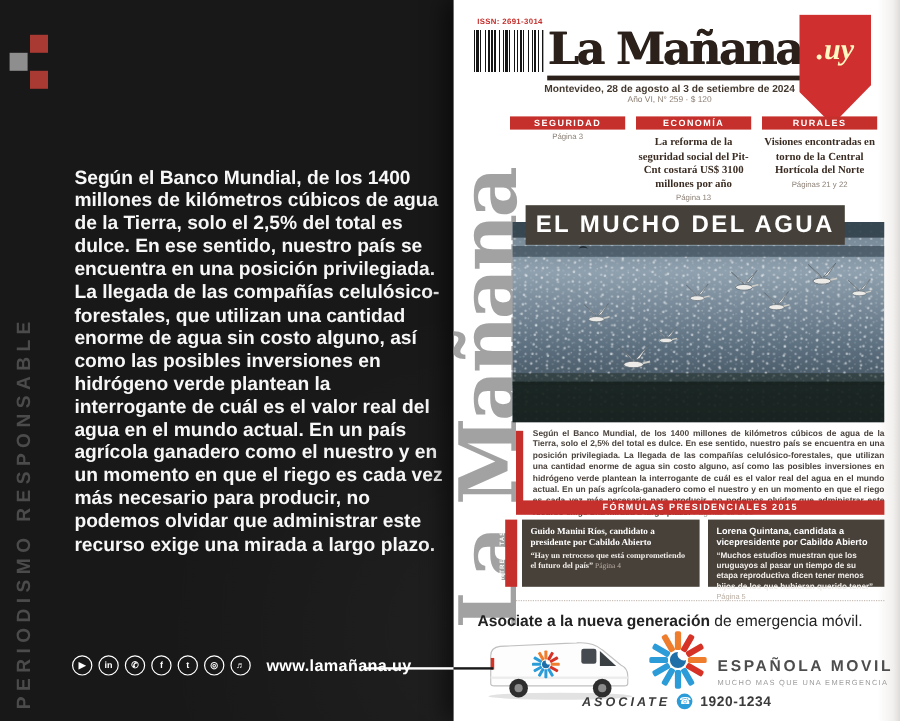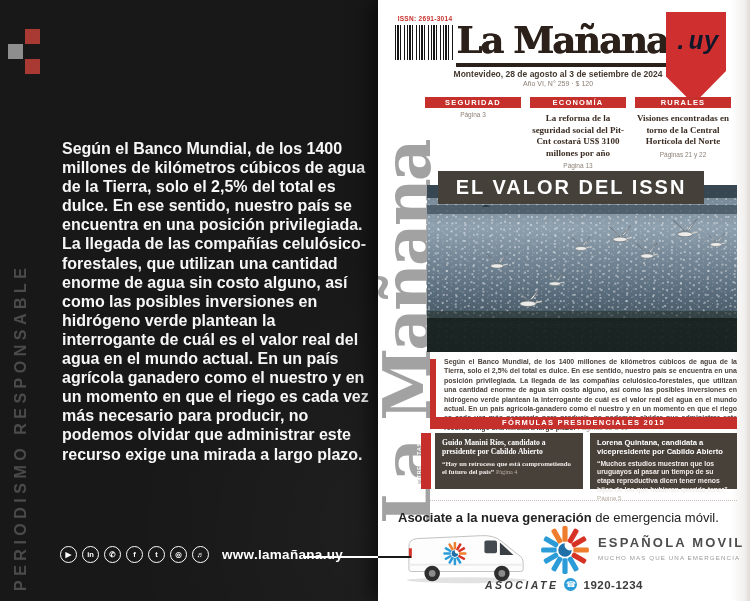--- a/index.html
+++ b/index.html
@@ -64,22 +64,22 @@
     left:78px; top:18px; width:212px; text-align:center;
     font-family:"DejaVu Serif", serif; font-weight:bold; font-size:37px; letter-spacing:-2px;
     color:#2b211a; text-shadow:0.6px 0 0 #2b211a;
     border-bottom:4px solid #2b211a; padding-bottom:1px;
   }
   .badge{
     left:288px; top:12px; width:60px; height:92px; background:#d02f30;
     clip-path:polygon(0 0, 100% 0, 100% 64%, 46% 100%, 0 70%);
     display:flex; justify-content:center;
   }
-  .badge span{ font-family:Liberation Mono, monospace; font-style:italic; font-weight:bold;
-    color:#0f172a; font-size:25px; margin-top:16px; }
+  .badge span{ font-family:Liberation Serif, serif; font-style:italic; font-weight:bold;
+    color:#fef9c3; font-size:25px; margin-top:16px; }
   .dateline{ left:30px; top:69px; width:300px; text-align:center;
     font-size:8.5px; font-weight:bold; color:#44392f; }
   .edition{ left:30px; top:80px; width:300px; text-align:center; font-size:7px; color:#8a7d72; }
 
   .col{ top:97px; width:96px; text-align:center; }
   .col-banner{ background:#c6302c; color:#fff; font-size:7.5px; font-weight:bold;
     letter-spacing:1.2px; height:11px; line-height:11px; }
   .col-head{ margin-top:5px; font-family:"Liberation Serif", serif; font-weight:bold;
     font-size:9px; line-height:11.5px; color:#3b2d23; }
   .col-page{ margin-top:3px; font-size:6.5px; color:#8d8177; }
@@ -117,21 +117,21 @@
   .ibox1{ left:57px; width:148px;font-family:Liberation Serif, serif; }
   .ibox2{ left:212px; width:147px; }
 
   .divider{ left:52px; top:500px; width:307px; border-top:1px dotted #c9bfb8; }
 
   .ad-head{ left:20px; top:510px; width:332px; text-align:left; color:#222; font-size:13px; }
   .ad-head b{ font-weight:bold; }
   .van{ left:18px; top:527px; width:142px; height:60px; }
   .adlogo{ left:160px; top:523px; width:54px; height:54px; }
   .brand{ left:220px; top:535px; width:140px; }
-  .brand-name{ font-size:13px; font-weight:bold; letter-spacing:2.2px; color:#4d4d4d; white-space:nowrap; }
+  .brand-name{ font-size:13px; font-weight:bold; letter-spacing:2.2px; color:#4d4d4d; white-space:nowrap;margin-top:12px; }
   .brand-tag{ margin-top:4px; font-size:6.2px; letter-spacing:1.1px; color:#9a9a9a; white-space:nowrap; }
   .cta-row{ left:0; top:578px; width:372px; display:flex; align-items:center; justify-content:center; gap:6px; }
   .cta-label{ font-size:10.5px; font-weight:bold; letter-spacing:2.5px; color:#3b3b3b;font-style:italic; }
   .phone-ic{ width:13px; height:13px; border-radius:50%; background:#2b9cd8; color:#fff;
     font-size:8px; display:flex; align-items:center; justify-content:center; }
   .cta-phone{ font-size:11.5px; font-weight:bold; color:#3b3b3b; letter-spacing:0.5px; }
 </style>
 </head>
 <body>
 
@@ -236,21 +236,21 @@
       <div class="col-banner">ECONOMÍA</div>
       <div class="col-head">La reforma de la seguridad social del Pit-Cnt costará US$ 3100 millones por año</div>
       <div class="col-page">Página 13</div>
     </div>
     <div class="abs col" style="left:257px">
       <div class="col-banner">RURALES</div>
       <div class="col-head">Visiones encontradas en torno de la Central Hortícola del Norte</div>
       <div class="col-page">Páginas 21 y 22</div>
     </div>
 
-    <div class="abs main-banner">EL VALOR DEL ISSN</div>
+    <div class="abs main-banner">EL MUCHO DEL AGUA</div>
 
     <svg class="abs photo" viewBox="0 0 310 167" preserveAspectRatio="none">
       <defs>
         <linearGradient id="water" x1="0" y1="0" x2="0" y2="1">
           <stop offset="0" stop-color="#6e7f8d"></stop>
           <stop offset="0.25" stop-color="#8fa0ae"></stop>
           <stop offset="0.62" stop-color="#5d7080"></stop>
           <stop offset="1" stop-color="#2f3d46"></stop>
         </linearGradient>
         <pattern id="spark" width="9" height="6" patternUnits="userSpaceOnUse">

